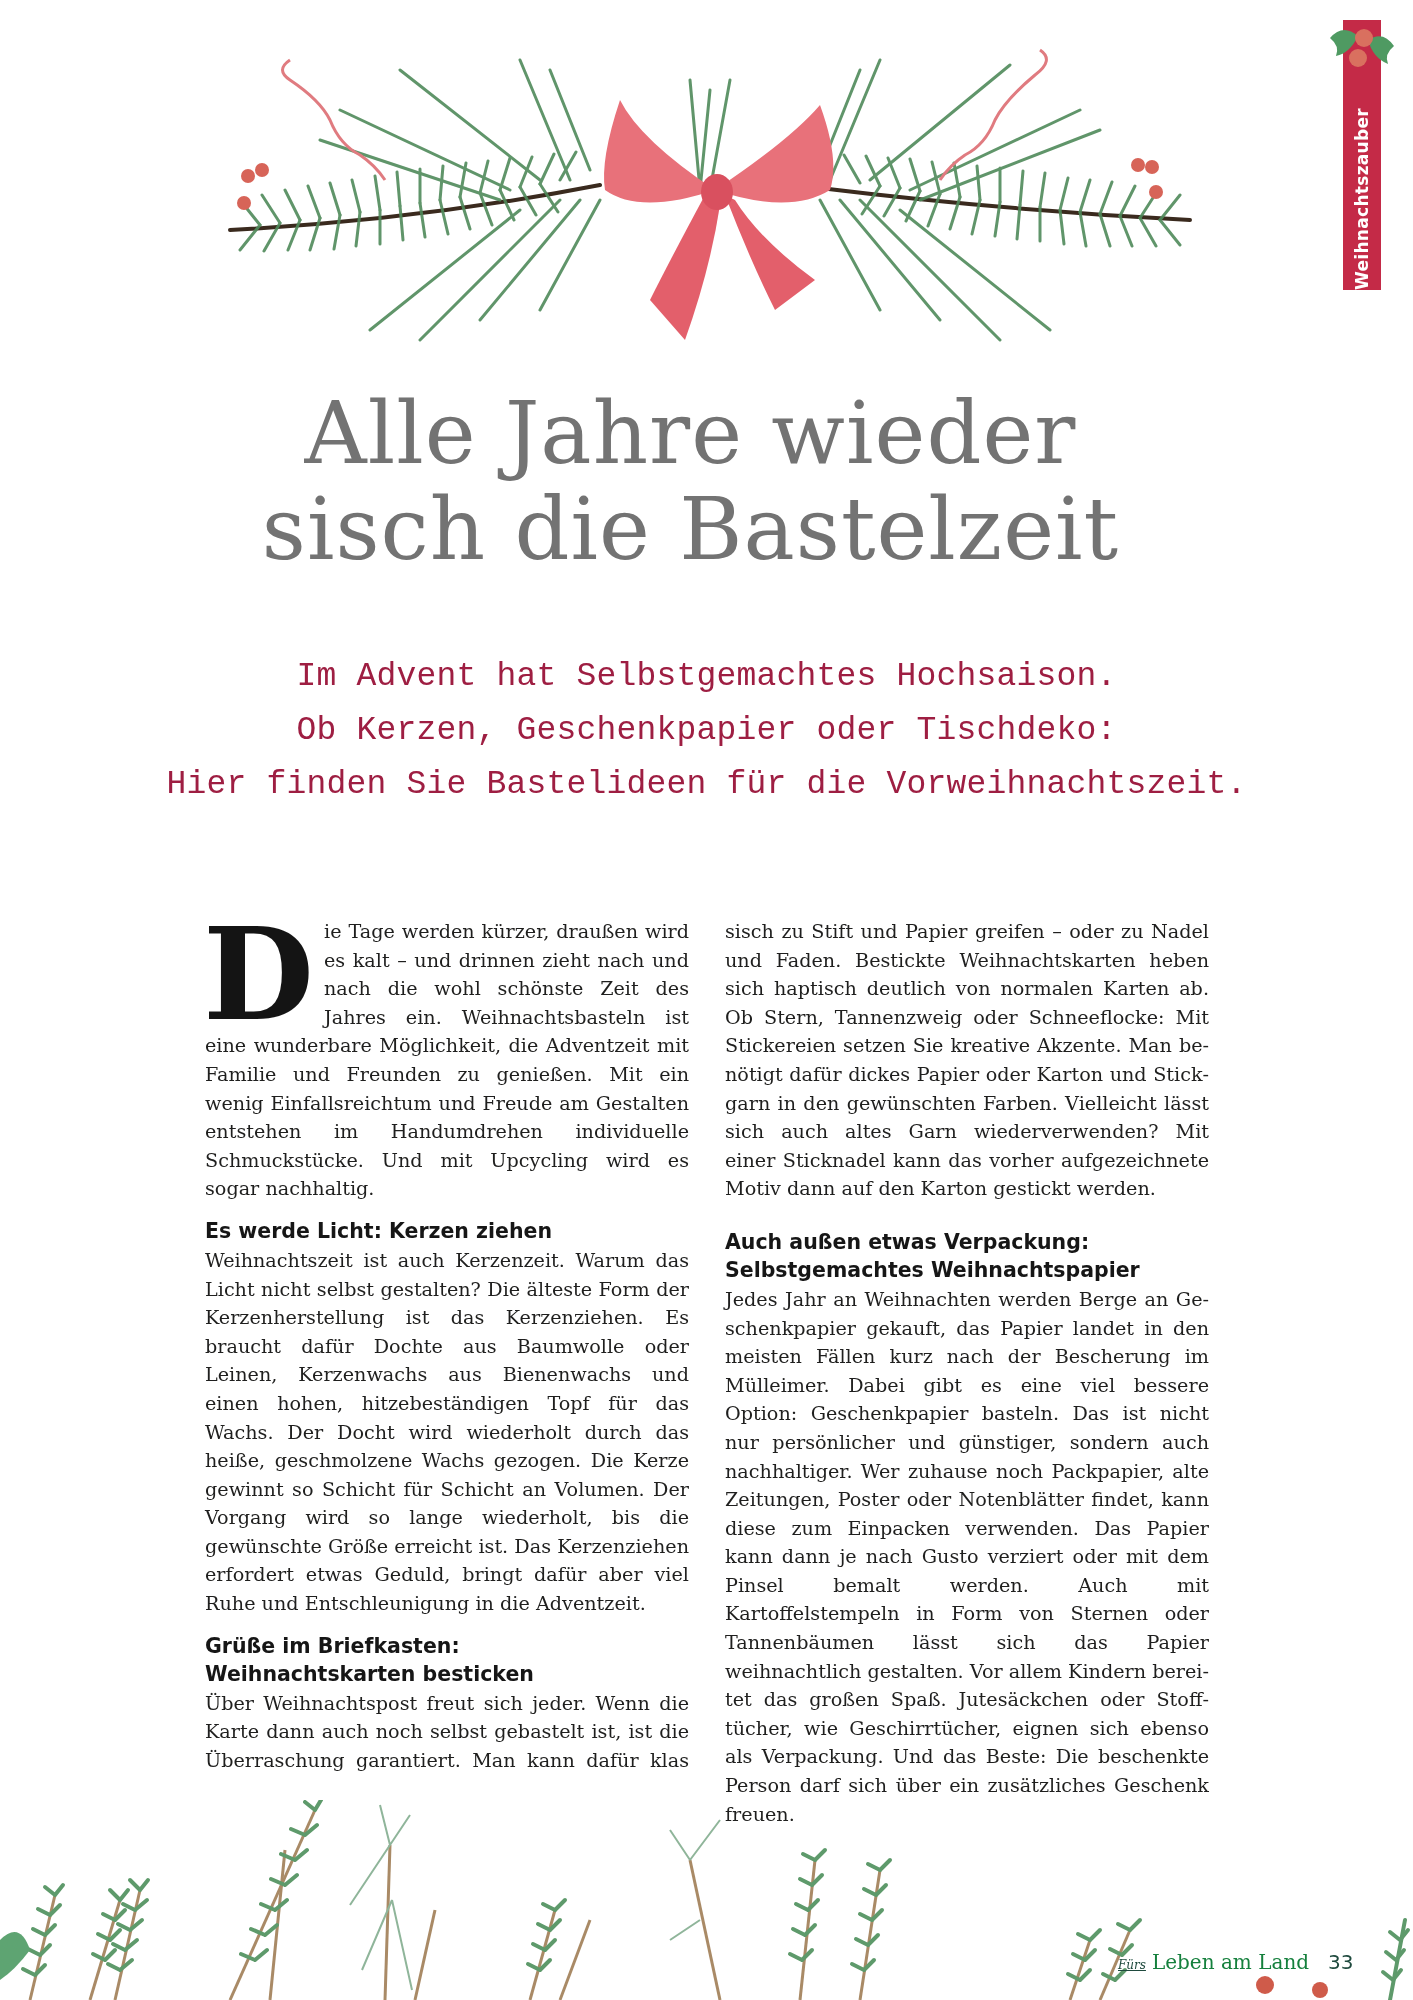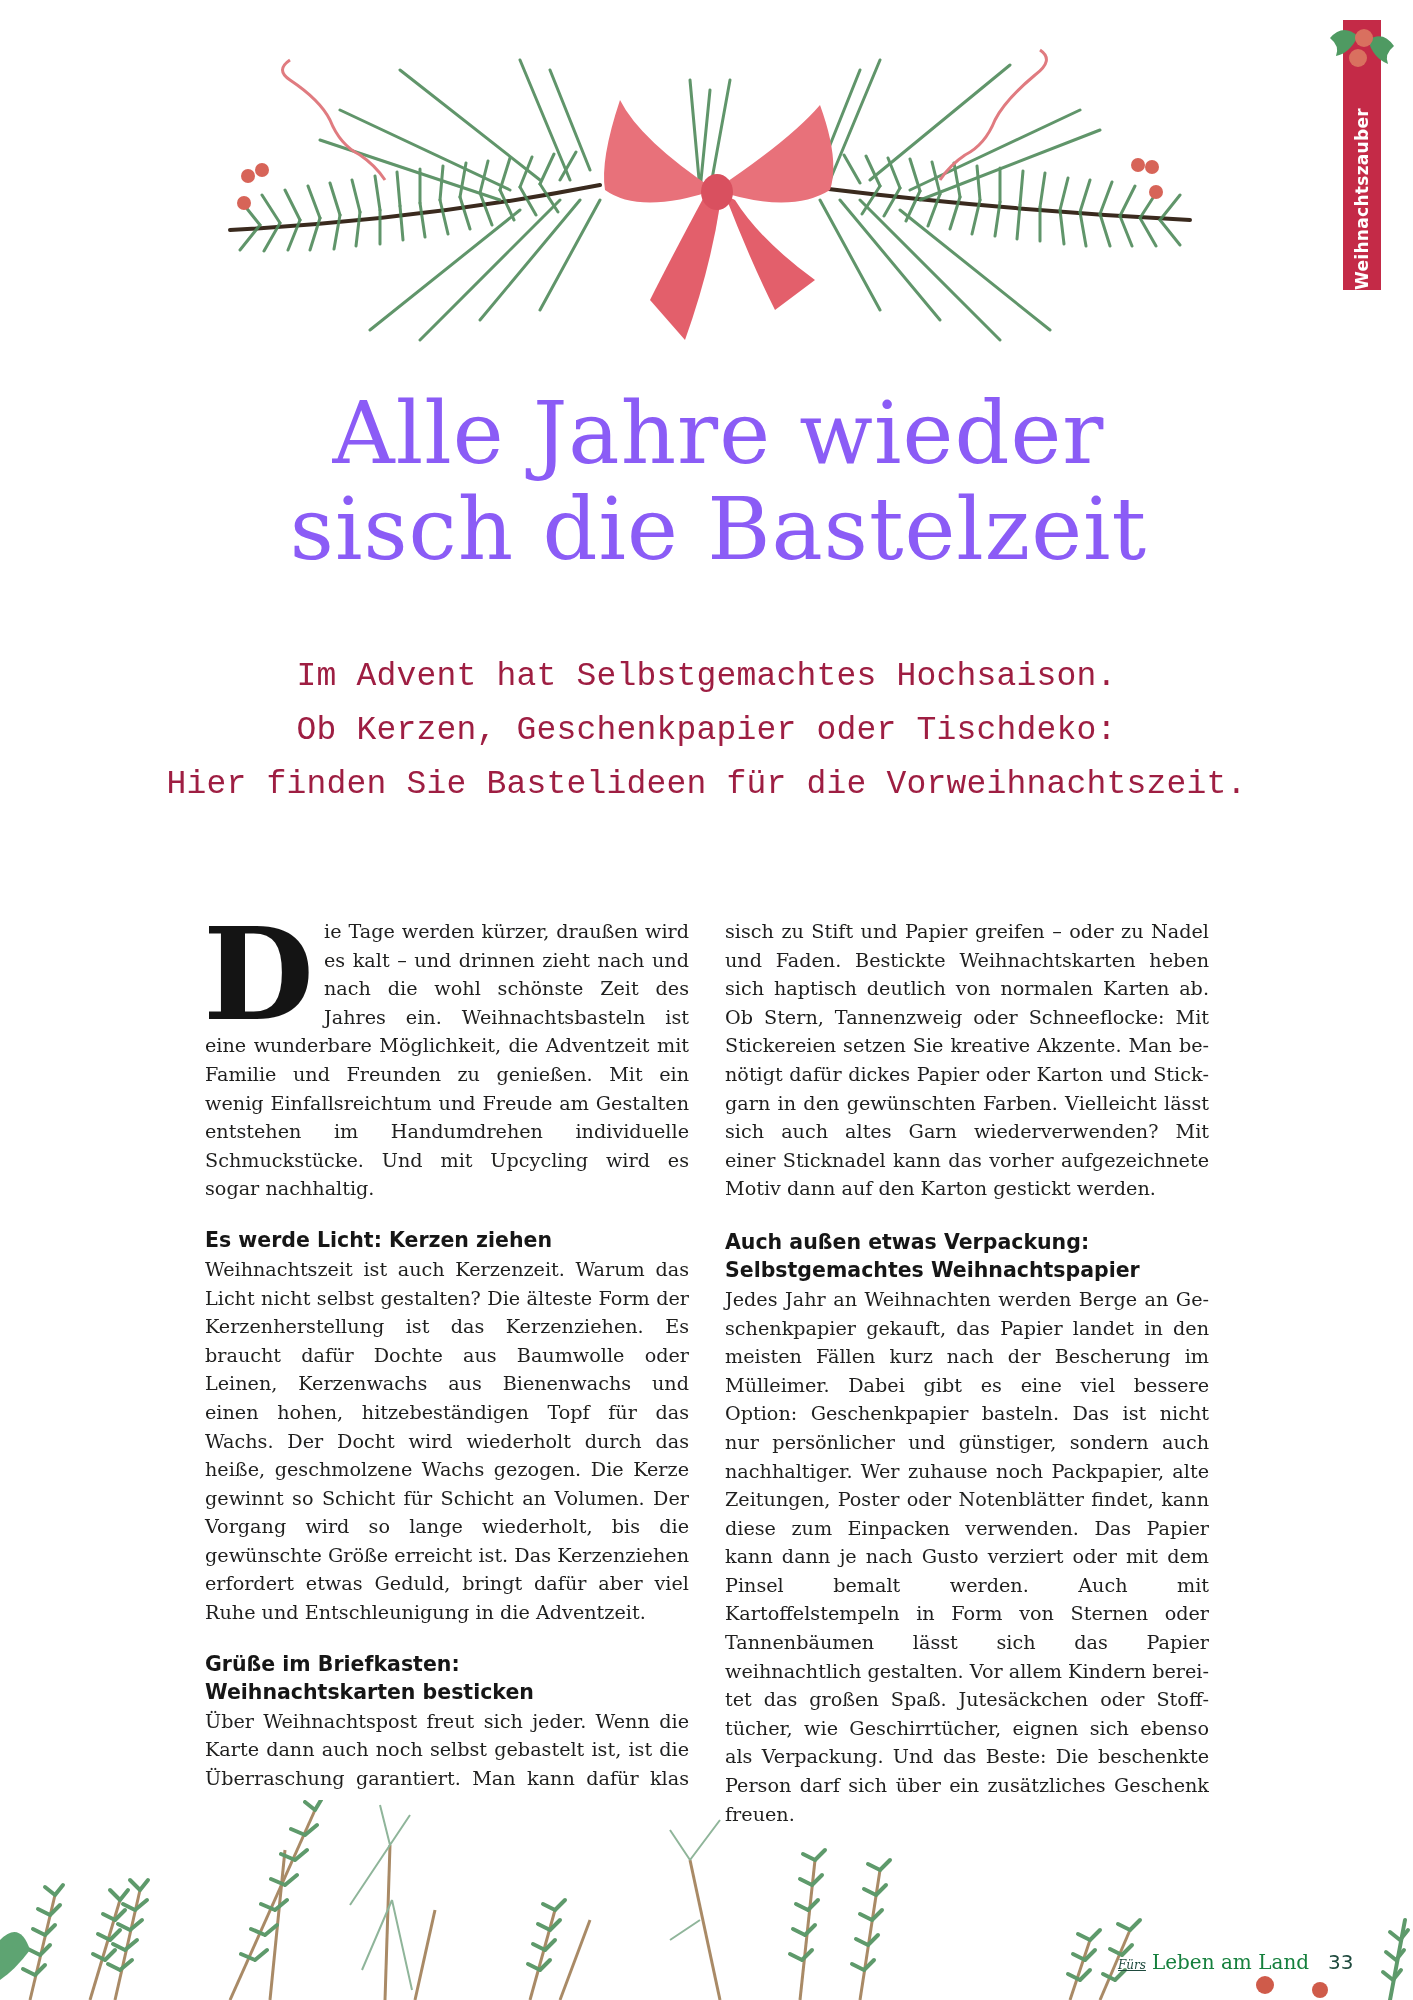--- a/index.html
+++ b/index.html
@@ -17,22 +17,22 @@
     display: flex; align-items: flex-end; justify-content: center;
   }
   .side-tab-label span {
     writing-mode: vertical-rl; transform: rotate(180deg);
     color: #ffffff; font-family: "DejaVu Sans", sans-serif; font-weight: bold;
     font-size: 17px; letter-spacing: 0.3px; padding-bottom: 12px;
   }
   .holly { position: absolute; left: 1328px; top: 18px; width: 68px; height: 60px; }
 
   .title {
-    position: absolute; left: 112px; top: 385px; width: 1213px;
-    text-align: center; color: #8b5cf6;
+    position: absolute; left: 84px; top: 385px; width: 1213px;
+    text-align: center; color: #737373;
     font-family: "DejaVu Serif", serif; font-size: 86px; line-height: 96px;
     letter-spacing: 1px;
   }
   .subtitle {
     position: absolute; left: 150px; top: 650px; width: 1113px;
     text-align: center; color: #9e1e42;
     font-family: Liberation Mono, monospace; font-size: 33px; line-height: 54px;
     font-weight: normal; letter-spacing: 0.2px;
   }
   .col {
@@ -42,21 +42,21 @@
   }
   .col-left { left: 205px; }
   .col-right { left: 725px; }
   .col p { margin: 0; }
   .dropcap {
     float: left; font-family: "DejaVu Serif", serif; font-size: 128px; line-height: 96px;
     margin: 8px 10px 0 -2px; color: #141414; font-weight: bold;
   }
   .subhead {
     font-family: "DejaVu Sans", sans-serif; font-weight: bold; font-size: 20.5px;
-    line-height: 28px; margin: 22px 0 2px 0; text-align: left; color: #161616;
+    line-height: 28px; margin: 13px 0 2px 0; text-align: left; color: #161616;
   }
   .footer {
     position: absolute; left: 1118px; top: 1935px; height: 30px;
     display: flex; align-items: baseline; gap: 0; color: #1f4a3e;
   }
   .footer-small {
     font-family: "DejaVu Serif", serif; font-style: italic; font-size: 12px;
     text-decoration: underline; margin-right: 6px; margin-top: 23px;
   }
   .footer-brand { font-family: "DejaVu Serif", serif; font-size: 20px; color: #15803d; }

